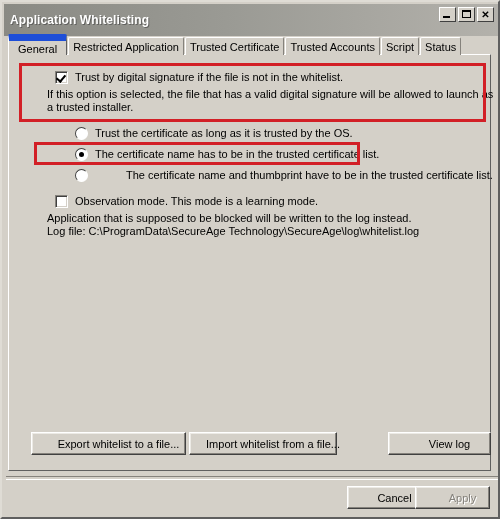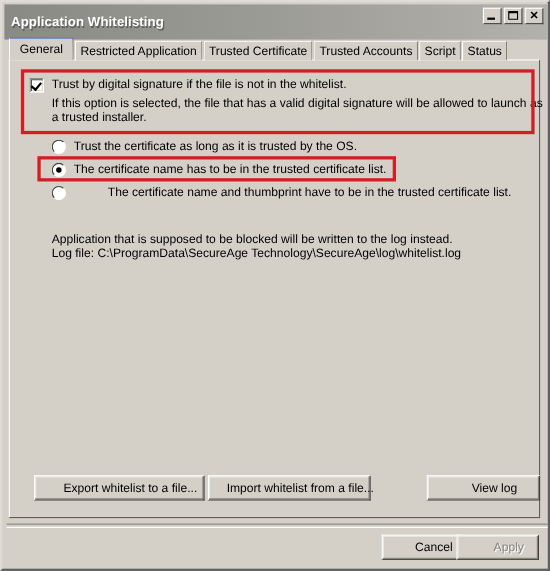--- a/index.html
+++ b/index.html
@@ -122,24 +122,25 @@
     cursor: default;
     white-space: nowrap;
     border-radius: 2px 2px 0 0;
   }
   .tab.active {
     height: 21px;
     margin-left: -2px;
     padding: 0 9px;
     background: #d4d0c8;
     border-left: 1px solid #ffffff;
-    border-top: 1px solid #1d4ed8;
+    border-top: 7px solid #1d4ed8;
     border-right: 1px solid #5f5f5f;
     position: relative;
     z-index: 5;
+    align-items: flex-end;
   }
 
   
   .tabpanel {
     position: absolute;
     left: 6px;
     top: 52px;
     width: 483px;
     height: 417px;
     box-sizing: border-box;
@@ -148,20 +149,21 @@
     border-top: 1px solid #ffffff;
     border-right: 1px solid #5f5f5f;
     border-bottom: 1px solid #5f5f5f;
   }
 
   
   .row {
     position: absolute;
     display: flex;
     align-items: center;
+    margin-left: 28px;
   }
   .checkbox {
     width: 13px;
     height: 13px;
     box-sizing: border-box;
     background: #ffffff;
     border-left: 1px solid #85827c;
     border-top: 1px solid #85827c;
     border-right: 1px solid #ffffff;
     border-bottom: 1px solid #ffffff;
@@ -324,20 +326,24 @@
         <div class="dot"></div>
       </div>
       <div class="ctl-label">The certificate name has to be in the trusted certificate list.</div>
     </div>
 
     <div class="row" style="left:38px; top:114px;gap:31px;">
       <div class="radio"></div>
       <div class="ctl-label">The certificate name and thumbprint have to be in the trusted certificate list.</div>
     </div>
 
+    <div class="row" style="left:18px; top:140px;">
+      <div class="checkbox"></div>
+      <div class="ctl-label">Observation mode. This mode is a learning mode.</div>
+    </div>
     <div class="desc" style="left:38px; top:157px;">Application that is supposed to be blocked will be written to the log instead.</div>
     <div class="desc" style="left:38px; top:170px;">Log file: C:\ProgramData\SecureAge Technology\SecureAge\log\whitelist.log</div>
 
     <div class="btn" style="left:22px; top:377px; width:155px; height:23px;">
       <span>Export whitelist to a file...</span>
     </div>
     <div class="btn" style="left:180px; top:377px; width:148px; height:23px;">
       <span>Import whitelist from a file...</span>
     </div>
     <div class="btn" style="left:379px; top:377px; width:103px; height:23px;">

